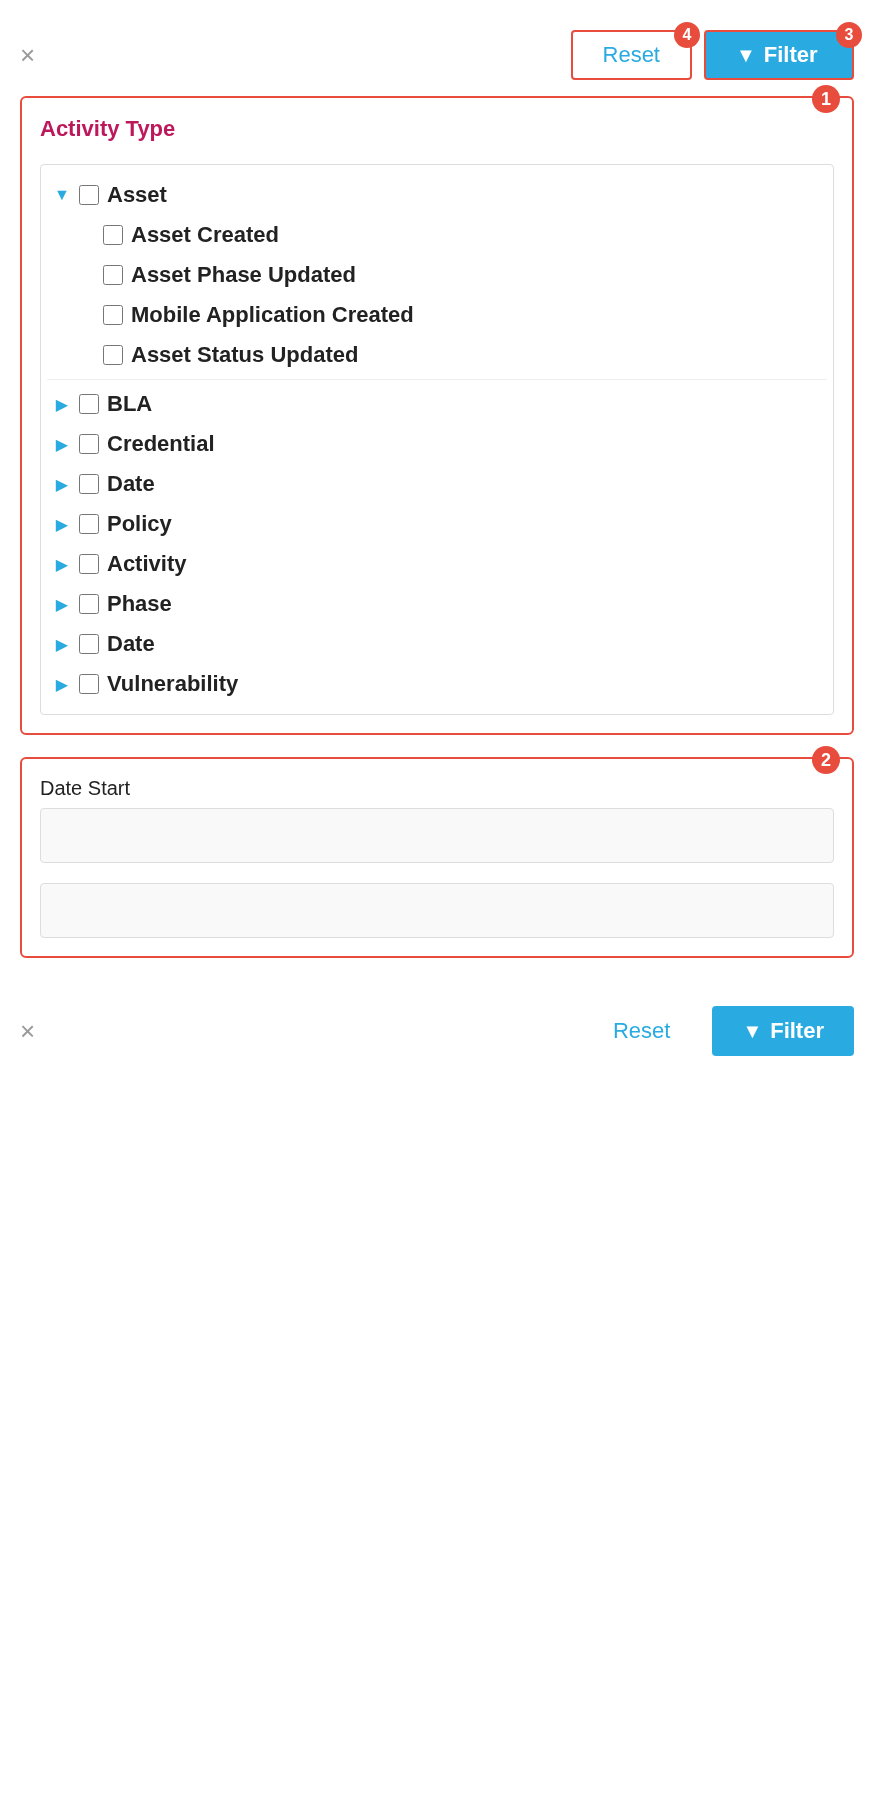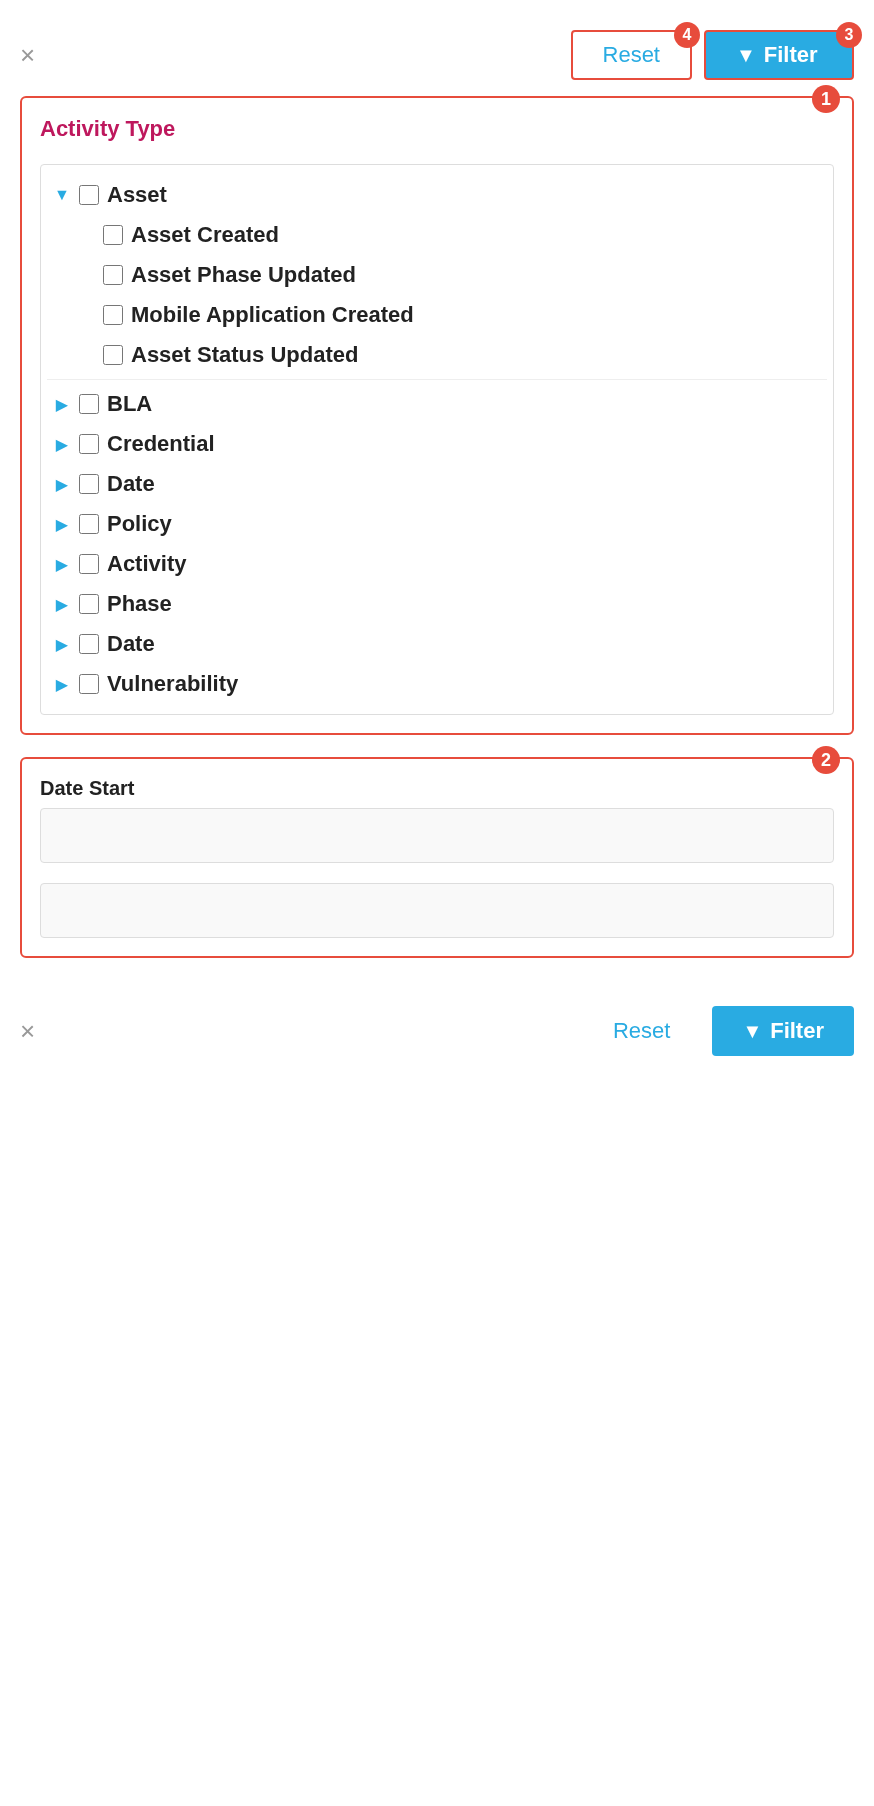--- a/index.html
+++ b/index.html
@@ -171,21 +171,21 @@
 
     .tree-label {
       font-size: 22px;
       color: #222;
       font-weight: bold;
     }
 
     
     .date-label {
       font-size: 20px;
-      font-weight: 700;
+      font-weight: 400;
       color: #222;
       margin-bottom: 8px;
     }
 
     .date-input {
       width: 100%;
       border: 1.5px solid #ddd;
       border-radius: 4px;
       padding: 16px 14px;
       font-size: 18px;

